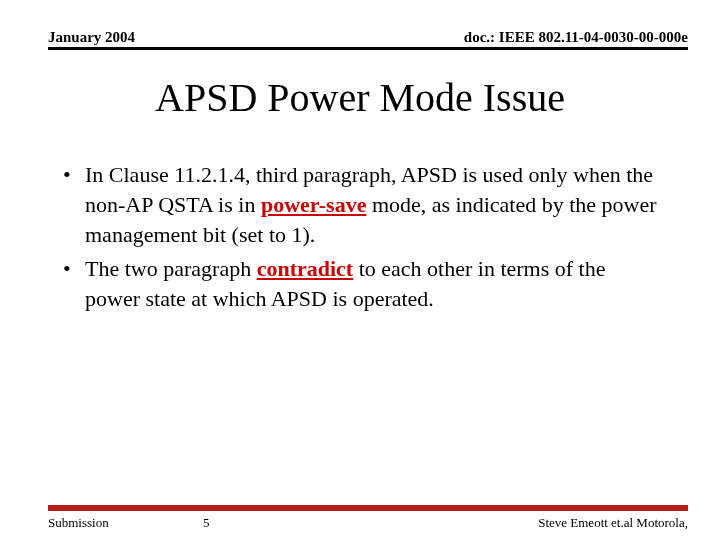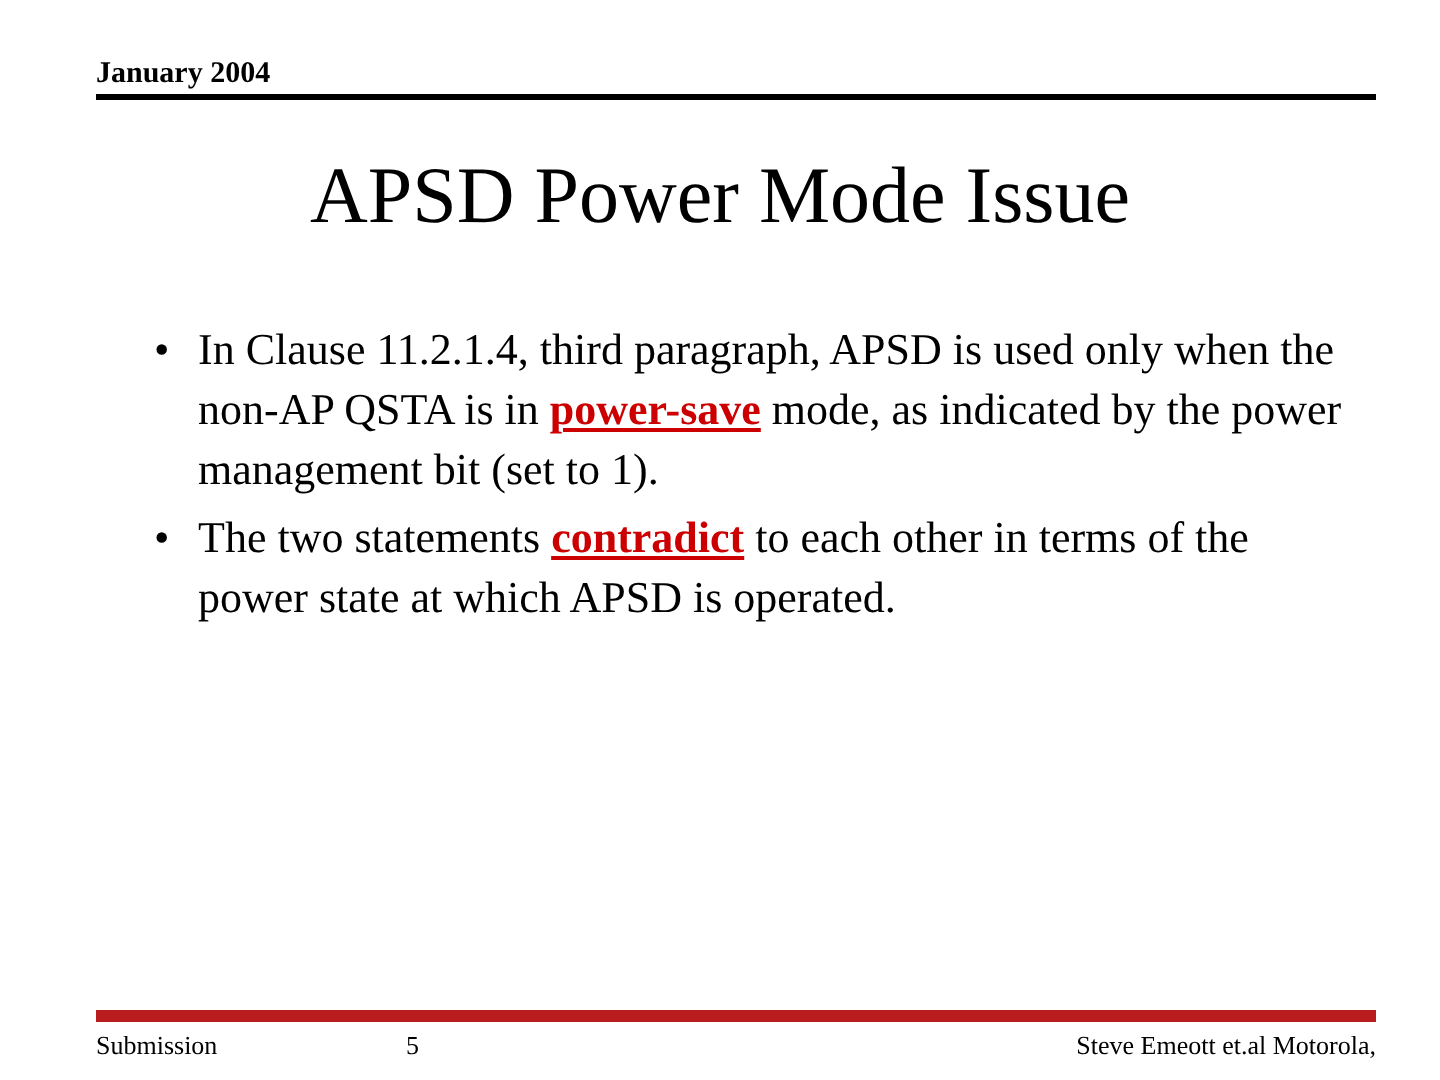--- a/index.html
+++ b/index.html
@@ -45,21 +45,21 @@
     font-size: 40px;
     font-weight: normal;
     line-height: 48px;
     font-family: Liberation Serif, serif;
   }
 
   
   .bullets {
     position: absolute;
     top: 160px;
-    left: 77px;
+    left: 63px;
     width: 594px;
     margin: 0;
     padding: 0;
     list-style: none;
     font-size: 22px;
     line-height: 30px;
   }
   .bullets li {
     position: relative;
     padding-left: 22px;
@@ -103,27 +103,28 @@
     top: 4px;
   }
 </style>
 </head>
 <body>
 
 <div class="slide">
 
   <div class="header">
     <span>January 2004</span>
+    <span>doc.: IEEE 802.11-04-0030-00-000e</span>
   </div>
 
   <h1 class="title">APSD Power Mode Issue</h1>
 
   <ul class="bullets">
     <li><span>In Clause 11.2.1.4, third paragraph, APSD is used only when the non-AP QSTA is in </span><span class="em">power-save</span><span> mode, as indicated by the power management bit (set to 1).</span></li>
-    <li><span>The two statements </span><span class="em">contradict</span><span> to each other in terms of the power state at which APSD is operated.</span></li>
+    <li><span>The two paragraph </span><span class="em">contradict</span><span> to each other in terms of the power state at which APSD is operated.</span></li>
   </ul>
 
   <div class="footer">
     <span class="f-left">Submission</span>
     <span class="f-page">5</span>
     <span class="f-right">Steve Emeott et.al  Motorola,</span>
   </div>
 
 </div>
 

